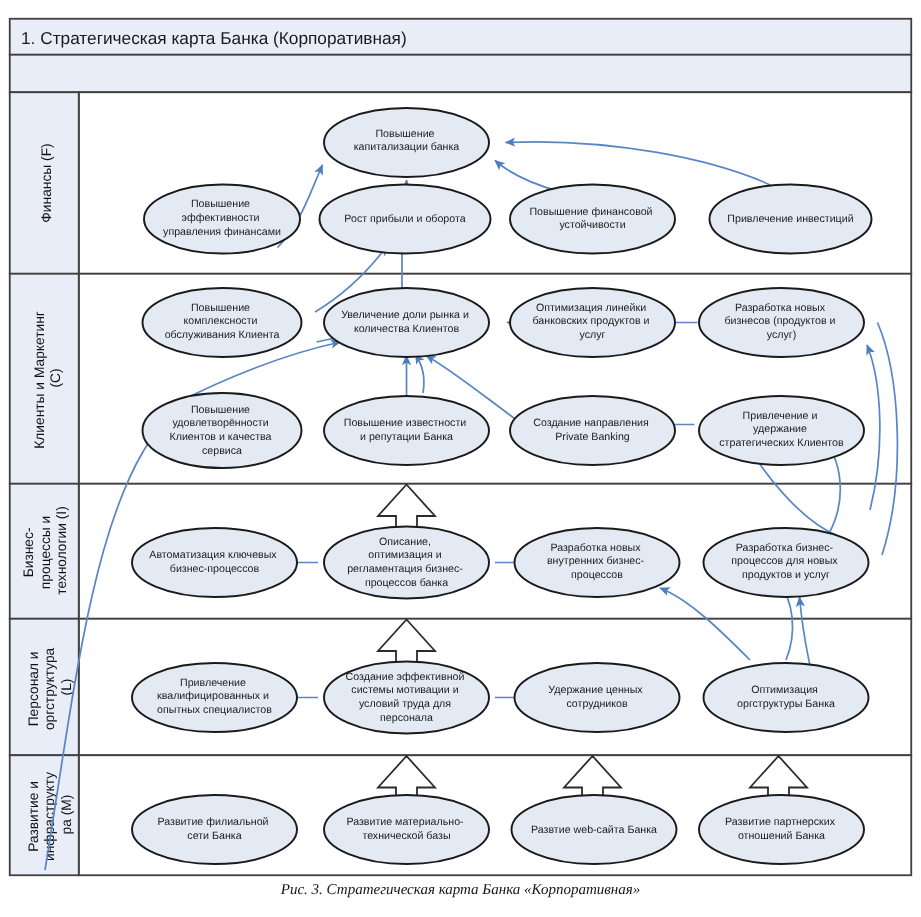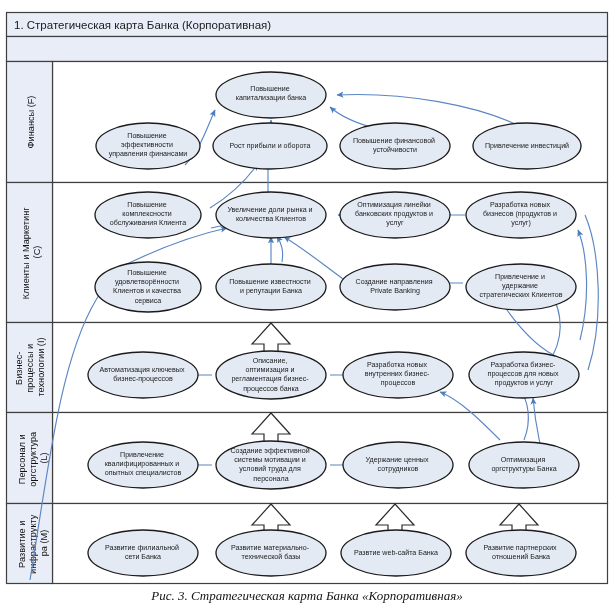--- a/index.html
+++ b/index.html
@@ -11,21 +11,21 @@
   .sidecell{fill:#e8edf7;stroke:#3f3f3f;stroke-width:1.2;}
   .rowcell{fill:#ffffff;stroke:#3f3f3f;stroke-width:1.2;}
   .node-ell{fill:#e4eaf4;stroke:#1a1a1a;stroke-width:1.3;}
   .node-txt{font-family:"Liberation Sans",sans-serif;font-size:7.1px;fill:#1a1a1a;text-anchor:middle;}
   .side-txt{font-family:"Liberation Sans",sans-serif;font-size:9.2px;fill:#111111;text-anchor:middle;}
   .title-txt{font-family:"Liberation Sans",sans-serif;font-size:11.5px;fill:#1a1a1a;}
   .conn{fill:none;stroke:#5b86c4;stroke-width:1.15;}
   .conn-head{fill:#4a7ec0;}
   .blockarrow{fill:#ffffff;stroke:#2b2b2b;stroke-width:1.2;stroke-linejoin:miter;}
   .caption{position:absolute;left:0;top:588px;width:614px;text-align:center;
-           font-family:"Liberation Serif",serif;font-style:italic;font-size:13px;color:#141414;}
+           font-family:"Liberation Serif",serif;font-style:italic;font-size:10px;color:#141414;}
 </style>
 </head>
 <body>
 
 <div id="root">
 
   <svg id="map" viewBox="0 0 614 611">
     <defs>
       <marker id="ah" markerWidth="7" markerHeight="7" refX="5.6" refY="3" orient="auto">
         <path d="M0,0.3 L6,3 L0,5.7 L1.4,3 Z" class="conn-head"></path>

